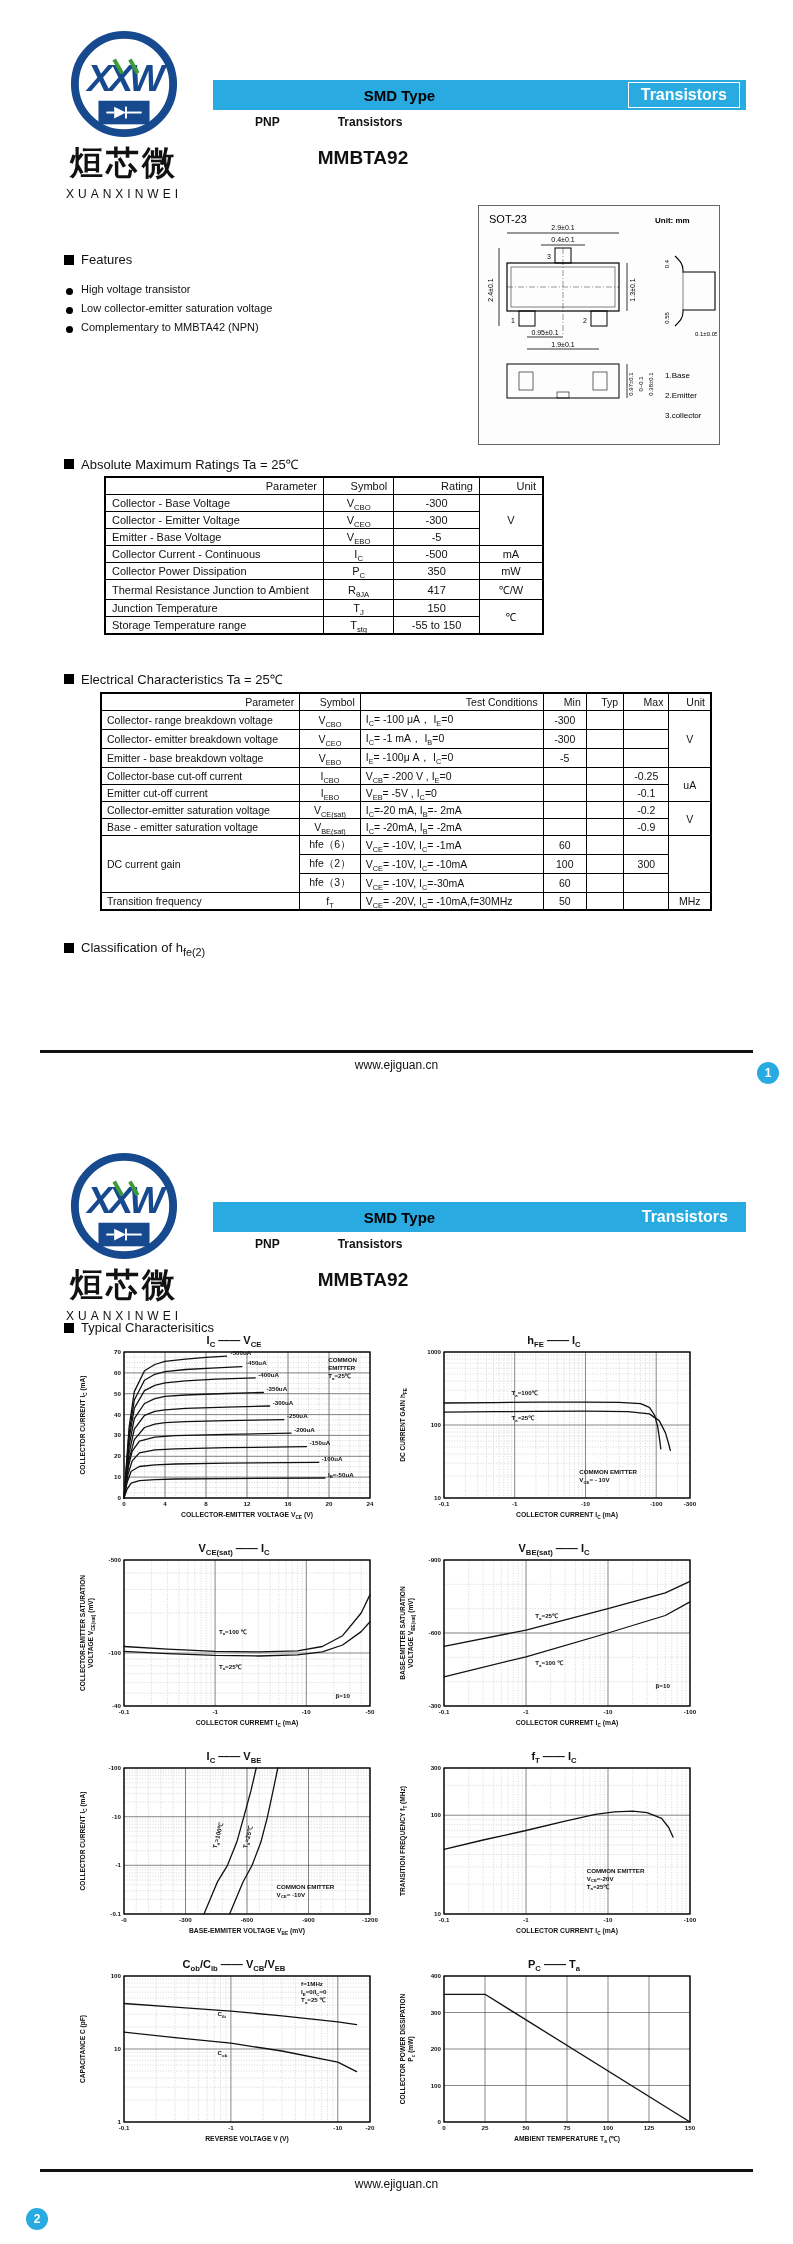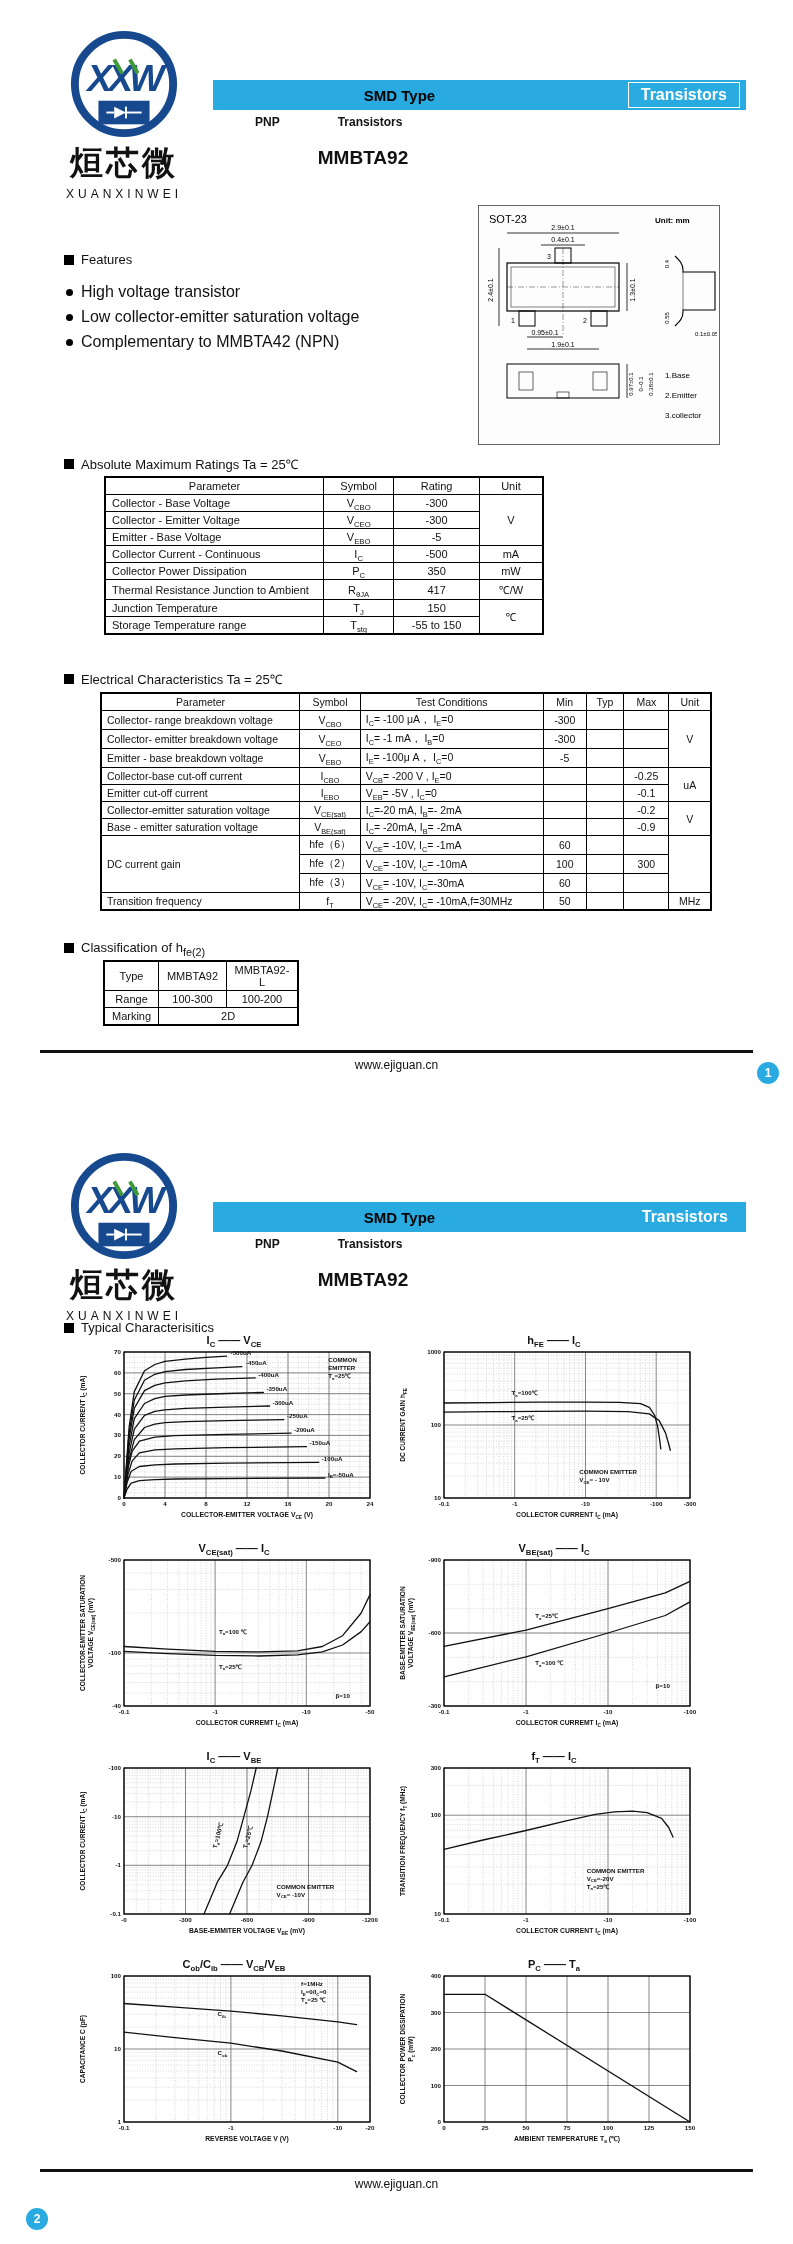--- a/index.html
+++ b/index.html
@@ -14,27 +14,27 @@
             color:#000000;font-size:15px;font-weight:bold;}
   .bar-right{position:absolute;right:6px;top:2px;bottom:2px;display:flex;align-items:center;
              color:#fff;font-size:16px;font-weight:bold;padding:0 12px;}
   .bar-right.boxed{border:1.5px solid #fff;}
   .doc-type{position:absolute;top:115px;left:255px;font-size:12px;font-weight:bold;display:flex;gap:58px;}
   .part-no{position:absolute;top:147px;left:213px;width:300px;text-align:center;font-size:19px;font-weight:bold;}
   
   .sec-title{position:absolute;font-size:13px;display:flex;align-items:center;gap:7px;}
   .sq{width:10px;height:10px;background:#000;display:inline-block;}
   .features-list{position:absolute;left:66px;top:283px;margin:0;padding:0;list-style:none;}
-  .features-list li{font-size:16px;margin-bottom:7px;display:flex;align-items:center;gap:8px;}
+  .features-list li{font-size:11px;margin-bottom:7px;display:flex;align-items:flex-end;gap:8px;}
   .dot{width:7px;height:7px;border-radius:50%;background:#000;display:inline-block;flex:0 0 auto;}
   
   table{border-collapse:collapse;background:#fff;}
   .dtable{border:2px solid #000;}
   .dtable th,.dtable td{border:1px solid #000;font-size:11px;padding:2px 6px;font-weight:normal;}
-  .dtable th{text-align:center;}
+  .dtable th{text-align:right;}
   .c{text-align:center;}
   .abs-table{position:absolute;left:104px;top:476px;width:440px;}
   .elec-table{position:absolute;left:100px;top:692px;width:612px;}
   .elec-table th,.elec-table td{font-size:10.5px;padding:2px 5px;}
   .class-table{position:absolute;left:103px;top:960px;width:196px;}
   .class-table td{text-align:center;}
   
   .pkg{position:absolute;left:478px;top:205px;width:240px;height:238px;border:1px solid #666;background:#fdfdfd;}
   
   .foot-line{position:absolute;left:40px;right:40px;height:3px;background:#111;}
@@ -314,38 +314,20 @@
       <td class="c"></td>
       <td class="c">MHz</td>
     </tr>
   </tbody>
     </table>
 
   <div class="sec-title" style="left:64px;top:940px;">
     <span class="sq"></span>
     <span>Classification of h<sub>fe(2)</sub></span>
   </div>
-  <table class="dtable class-table">
-    <tbody>
-        <tr>
-      <td style="width:58px">Type</td>
-      <td style="width:86px">MMBTA92</td>
-      <td style="width:86px">MMBTA92-L</td>
-    </tr>
-    <tr>
-      <td>Range</td>
-      <td>100-300</td>
-      <td>100-200</td>
-    </tr>
-    <tr>
-      <td>Marking</td>
-      <td colspan="2">2D</td>
-    </tr>
-  </tbody>
-    </table>
 
   <div class="foot-line" style="top:1050px;"></div>
   <div class="foot-url" style="top:1058px;">www.ejiguan.cn</div>
   <div class="badge" style="right:14px;top:1062px;">1</div>
 </div>
 
 <div class="page">
 
   <div class="logo">
     <svg width="118" height="112" viewBox="0 0 120 114">

